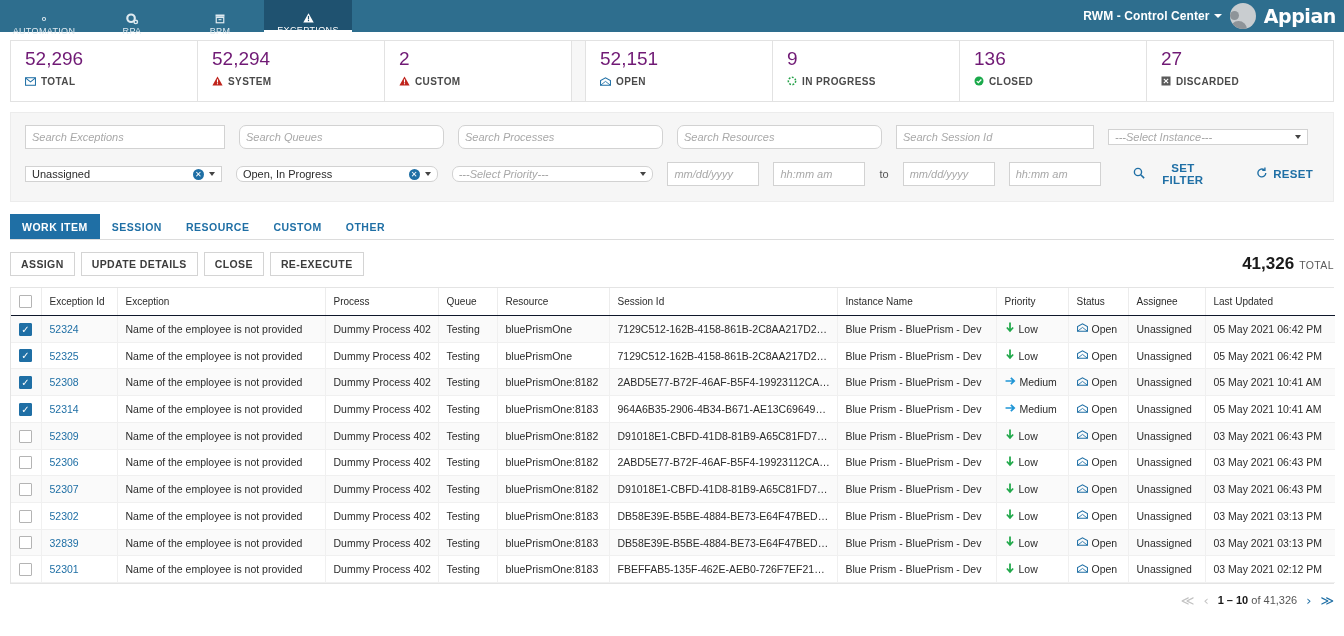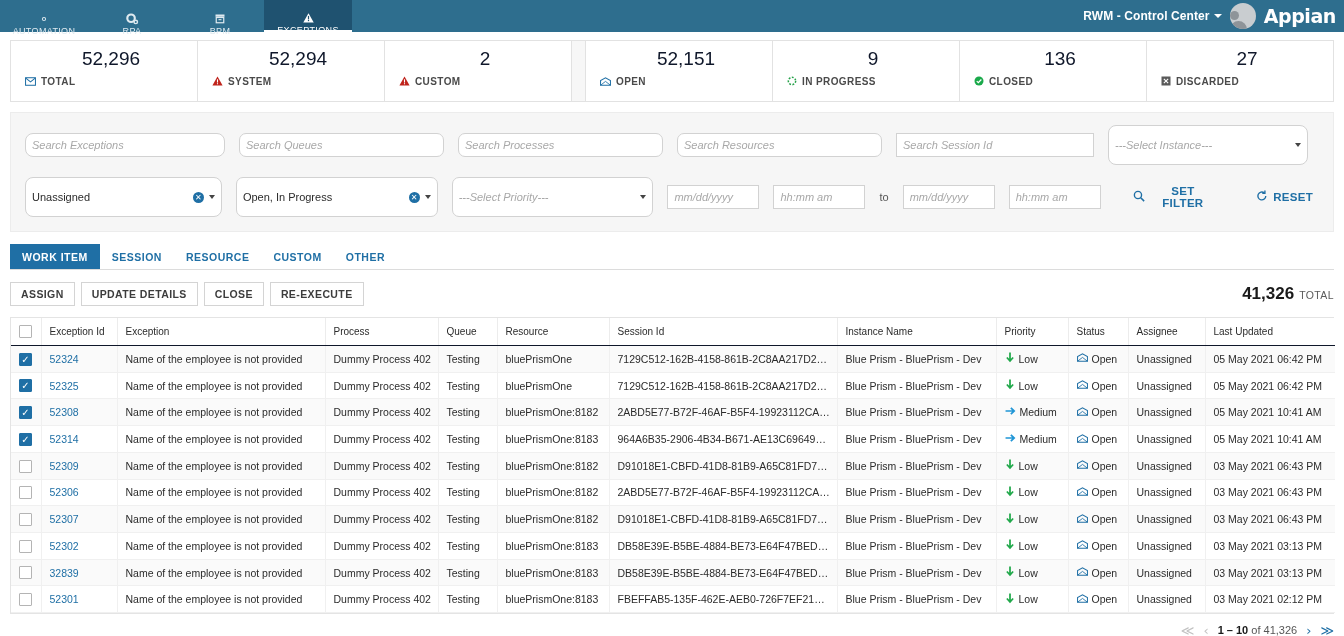--- a/index.html
+++ b/index.html
@@ -103,24 +103,23 @@
   }
   .kpi {
     flex: 1 1 0;
     padding: 6px 0 0 14px;
     border-right: 1px solid #e2e2e2;
     position: relative;
   }
   .kpi:last-child { border-right: none; }
   .kpi-val {
     font-size: 19px;
-    color: #0f172a;
+    color: #701a75;
     line-height: 24px;
     font-weight: 400;
-    text-align: center;
   }
   .kpi-lbl {
     font-size: 10px;
     color: #4a4a4a;
     letter-spacing: .4px;
     line-height: 14px;
     margin-top: 4px;
     display: flex; align-items: center; gap: 5px;
     font-weight: bold;
   }
@@ -140,25 +139,25 @@
     height: 24px;
     border: 1px solid #d2d2d2;
     background: #ffffff;
     font-size: 11px;
     color: #2b2b2b;
     padding: 0 6px;
     font-family: "Liberation Sans", sans-serif;
     outline: none;
   }
   .inp::placeholder { color: #a8a8a8; font-style: italic; }
-  .w200 { width: 200px; border-radius: 8px; }
+  .w200 { width: 200px; }
   .w205 { width: 205px; border-radius: 7px; }
   .w198 { width: 198px; }
   .sel {
-    height: 40px;
+    height: 16px;
     border: 1px solid #d2d2d2;
     background: #fff;
     font-size: 11px;
     color: #2b2b2b;
     display: flex; align-items: center;
     padding: 0 6px;
     position: relative;
     cursor: pointer;
   }
   .sel .val { flex: 1; }

